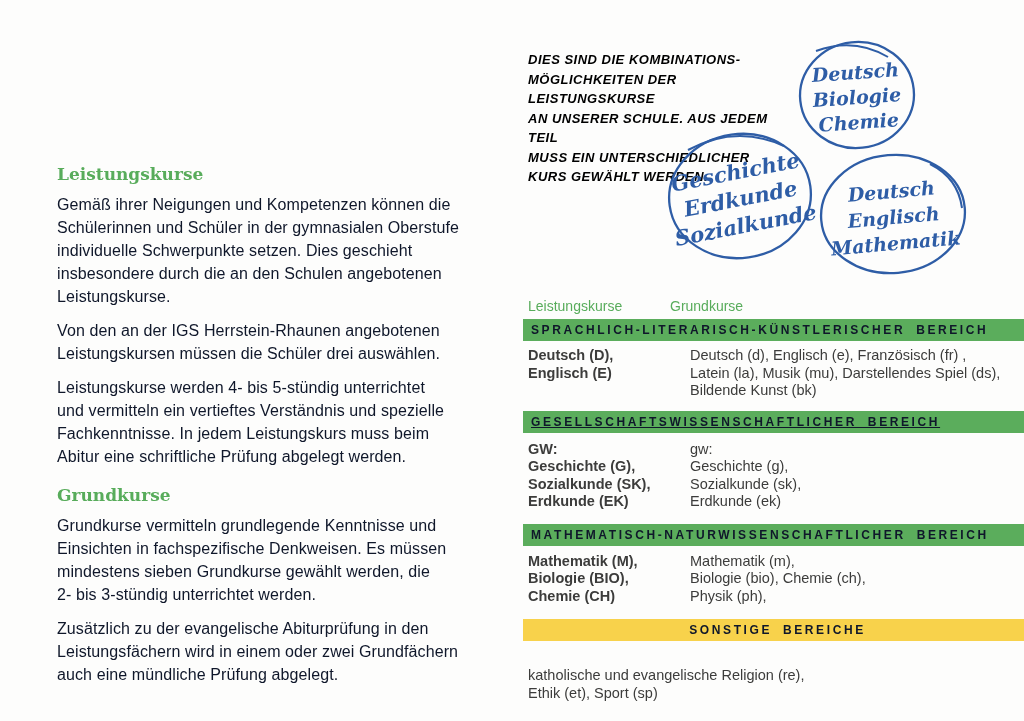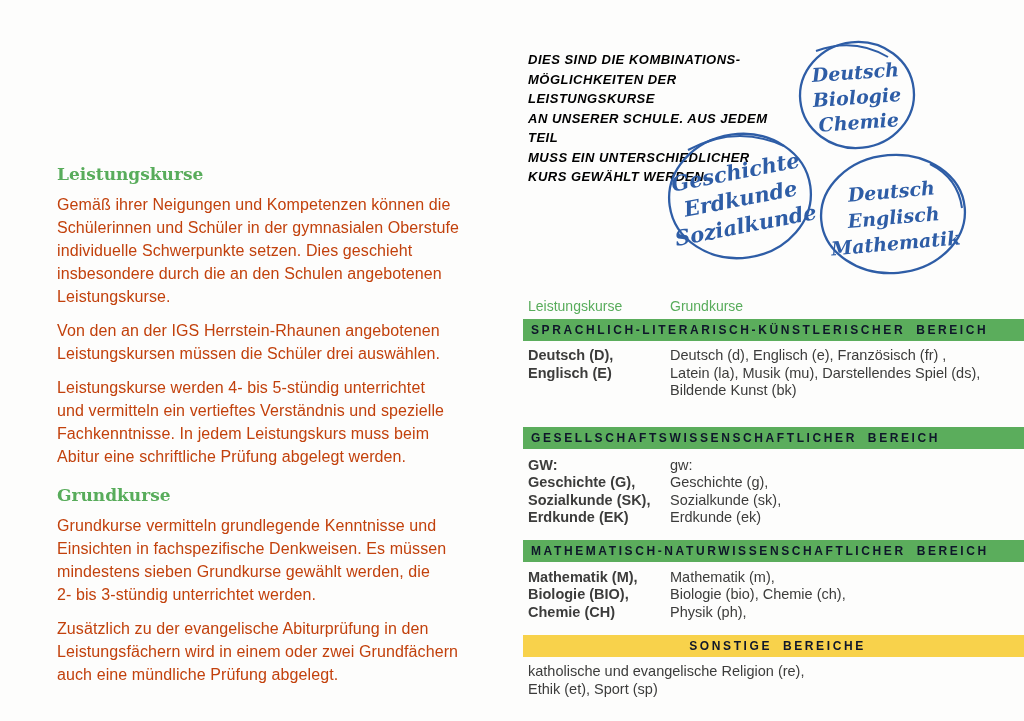--- a/index.html
+++ b/index.html
@@ -9,21 +9,21 @@
   }
   
   .left-col{position:absolute;left:57px;top:163px;width:460px;}
   .left-col h2{
     font-family:"DejaVu Serif","Liberation Serif",serif;
     font-size:17px;font-weight:bold;color:#58ac5b;margin:0 0 8px 0;line-height:22px;
   }
   .left-col h2.second{margin-top:16px;}
   .left-col p{
     margin:0 0 11px 0;font-size:16px;line-height:23px;white-space:pre-line;
-    color:#c2410c;letter-spacing:.1px;
+    color:#0f172a;letter-spacing:.1px;
   }
   
   .note{
     position:absolute;left:528px;top:50px;width:260px;
     font-size:13px;line-height:19.5px;font-style:italic;font-weight:bold;
     color:#000000;letter-spacing:.5px;white-space:pre-line;
   }
   
   .circles-svg{position:absolute;left:640px;top:28px;width:384px;height:262px;}
   .circle-label{
@@ -37,30 +37,30 @@
   .course-table{position:absolute;left:523px;top:298px;width:501px;}
   .tbl-head{display:flex;padding-left:5px;height:21px;align-items:flex-start;}
   .tbl-head .h1{width:142px;flex:none;}
   .green-label{color:#58ac5b;font-size:14px;line-height:17px;}
   .band{
     height:22px;line-height:22px;color:#0f172a;font-size:12px;font-weight:bold;
     letter-spacing:2.6px;word-spacing:5px;padding-left:8px;overflow:hidden;white-space:nowrap;
   }
   .band.green{background:#5bad5c;}
   .band.yellow{background:#f8d24b;}
-  .trow{display:flex;padding-left:5px;}
+  .trow{display:flex;padding-left:5px;gap:20px;}
   .trow .lk{width:142px;flex:none;font-weight:bold;}
   .trow .lk,.trow .gk{
     font-size:14.5px;line-height:17.5px;white-space:pre-line;color:#3c3c3b;
   }
   .r1{padding-top:6px;padding-bottom:9px;}
   .r2{padding-top:8px;padding-bottom:7px;}
   .r3{padding-top:7px;padding-bottom:10px;}
   .r4{padding-top:6px;padding-bottom:0;flex-direction:column;}
-  .m1{margin-top:18px;}
+  .m1{margin-top:2px;text-decoration:underline;}
   .m2{margin-top:6px;}
   .m3{margin-top:4px;text-align:center;}
 </style>
 </head>
 <body>
 
 <div class="page">
 
   <div class="left-col">
     <h2>Leistungskurse</h2>

